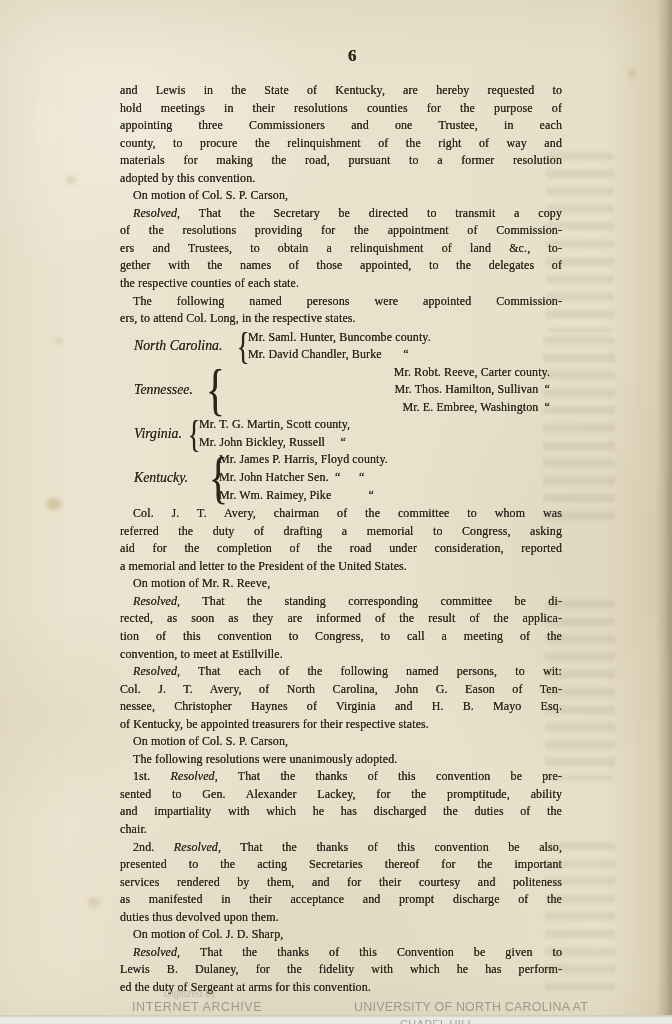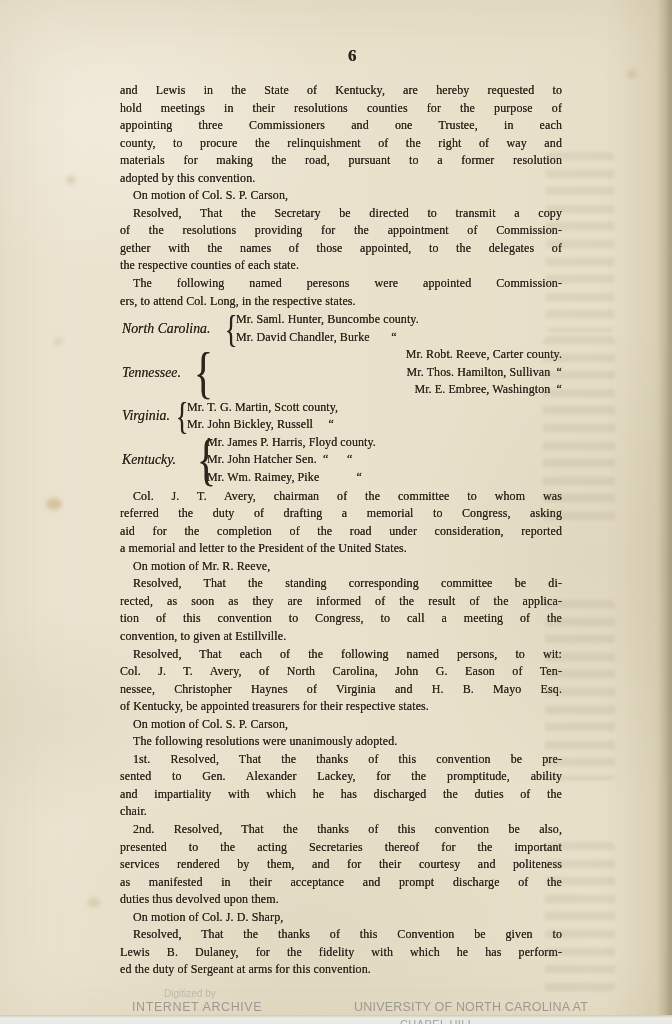--- a/index.html
+++ b/index.html
@@ -19,22 +19,22 @@
     position:absolute;left:348px;top:46px;font-size:17px;font-weight:bold;
     letter-spacing:.5px;text-shadow:0 0 .4px rgba(39,34,25,.9);
   }
   #body-text{position:absolute;left:120px;top:82px;width:442px;}
   .line{
     font-size:12px;line-height:17.55px;height:17.55px;letter-spacing:.1px;
     text-shadow:0 0 .35px rgba(39,34,25,.85);white-space:nowrap;
   }
   .line.j{white-space:normal;text-align:justify;text-align-last:justify;-moz-text-align-last:justify;}
   .line.ind{text-indent:13px;}
-  .it{}
-  .states{position:relative;margin:1px 0;}
+  .it{font-style:italic;}
+  .states{position:relative;margin:1px 12px;}
   .srow{position:relative;}
   .slabel{
     position:absolute;left:2px;top:50%;transform:translateY(-50%);
     font-style:italic;font-size:13.8px;white-space:nowrap;
     text-shadow:0 0 .35px rgba(39,34,25,.85);
   }
   .brace{
     position:absolute;top:50%;line-height:0;font-weight:400;
     transform:translateY(-50%) scale(.7,1.02);transform-origin:center;
     text-shadow:0 0 .3px rgba(39,34,25,.8);
@@ -70,20 +70,21 @@
   <div id="body-text">
       <div class="line j"><span>and Lewis in the State of Kentucky, are hereby requested to</span></div>
       <div class="line j"><span>hold meetings in their resolutions counties for the purpose of</span></div>
       <div class="line j"><span>appointing three Commissioners and one Trustee, in each</span></div>
       <div class="line j"><span>county, to procure the relinquishment of the right of way and</span></div>
       <div class="line j"><span>materials for making the road, pursuant to a former resolution</span></div>
       <div class="line"><span>adopted by this convention.</span></div>
       <div class="line ind"><span>On motion of Col. S. P. Carson,</span></div>
       <div class="line j ind"><span class="it">Resolved,</span><span> That the Secretary be directed to transmit a copy</span></div>
       <div class="line j"><span>of the resolutions providing for the appointment of Commission-</span></div>
+      <div class="line j"><span>ers and Trustees, to obtain a relinquishment of land &amp;c., to-</span></div>
       <div class="line j"><span>gether with the names of those appointed, to the delegates of</span></div>
       <div class="line"><span>the respective counties of each state.</span></div>
       <div class="line j ind"><span>The following named peresons were appointed Commission-</span></div>
       <div class="line"><span>ers, to attend Col. Long, in the respective states.</span></div>
       <div class="states">
         <div class="srow">
           <div class="slabel">North Carolina.</div>
           <div class="brace" style="left: 102px; font-size: 38px;">{</div>
           <div class="snames" style="margin-left: 116px;">
             <div class="line">Mr. Saml. Hunter, Buncombe county.</div>
@@ -118,21 +119,21 @@
         </div>
       </div>
       <div class="line j ind"><span>Col. J. T. Avery, chairman of the committee to whom was</span></div>
       <div class="line j"><span>referred the duty of drafting a memorial to Congress, asking</span></div>
       <div class="line j"><span>aid for the completion of the road under consideration, reported</span></div>
       <div class="line"><span>a memorial and letter to the President of the United States.</span></div>
       <div class="line ind"><span>On motion of Mr. R. Reeve,</span></div>
       <div class="line j ind"><span class="it">Resolved,</span><span> That the standing corresponding committee be di-</span></div>
       <div class="line j"><span>rected, as soon as they are informed of the result of the applica-</span></div>
       <div class="line j"><span>tion of this convention to Congress, to call a meeting of the</span></div>
-      <div class="line"><span>convention, to given at Estillville.</span></div>
+      <div class="line"><span>convention, to meet at Estillville.</span></div>
       <div class="line j ind"><span class="it">Resolved,</span><span> That each of the following named persons, to wit:</span></div>
       <div class="line j"><span>Col. J. T. Avery, of North Carolina, John G. Eason of Ten-</span></div>
       <div class="line j"><span>nessee, Christopher Haynes of Virginia and H. B. Mayo Esq.</span></div>
       <div class="line"><span>of Kentucky, be appointed treasurers for their respective states.</span></div>
       <div class="line ind"><span>On motion of Col. S. P. Carson,</span></div>
       <div class="line ind"><span>The following resolutions were unanimously adopted.</span></div>
       <div class="line j ind"><span>1st. </span><span class="it">Resolved,</span><span> That the thanks of this convention be pre-</span></div>
       <div class="line j"><span>sented to Gen. Alexander Lackey, for the promptitude, ability</span></div>
       <div class="line j"><span>and impartiality with which he has discharged the duties of the</span></div>
       <div class="line"><span>chair.</span></div>

